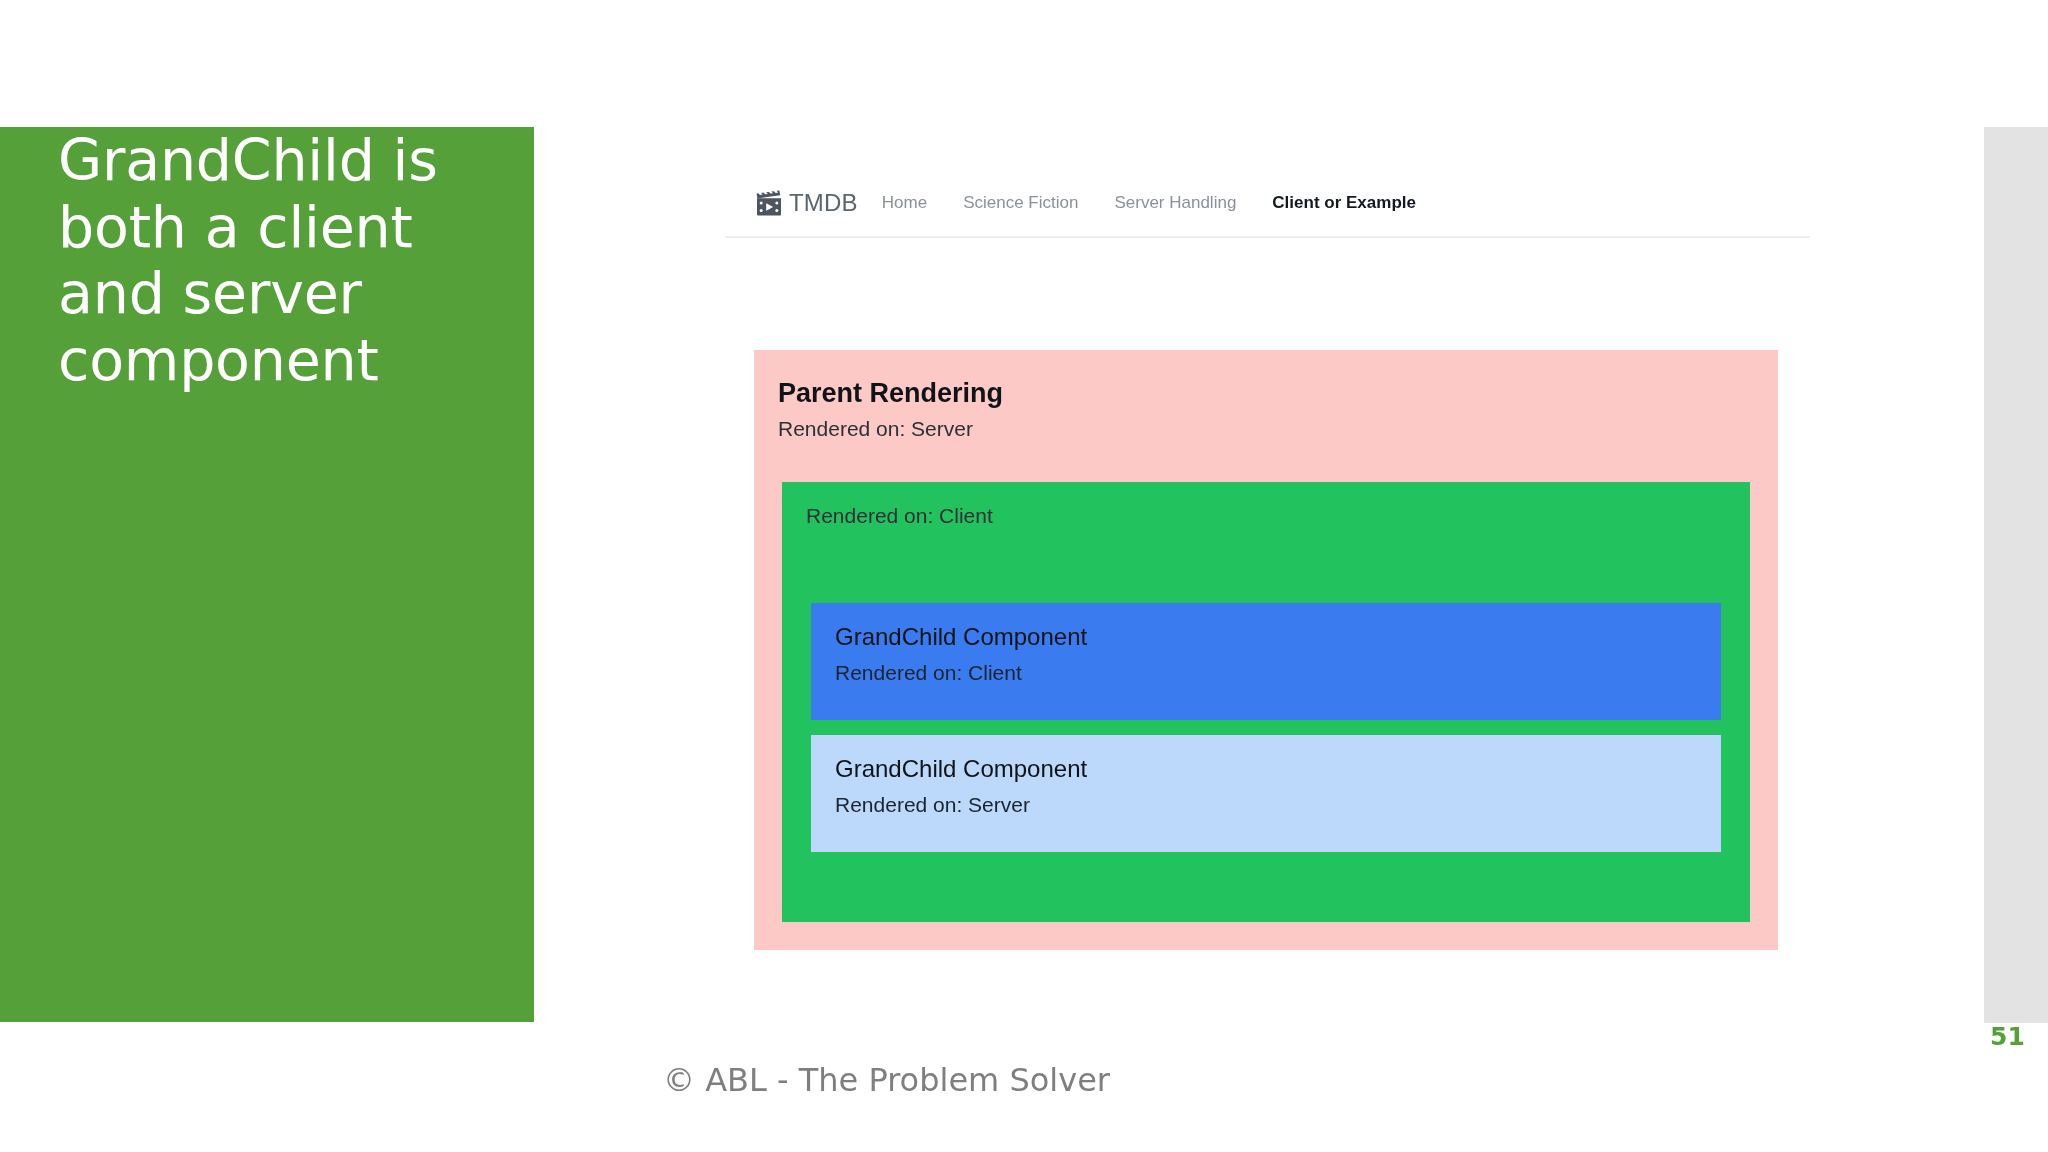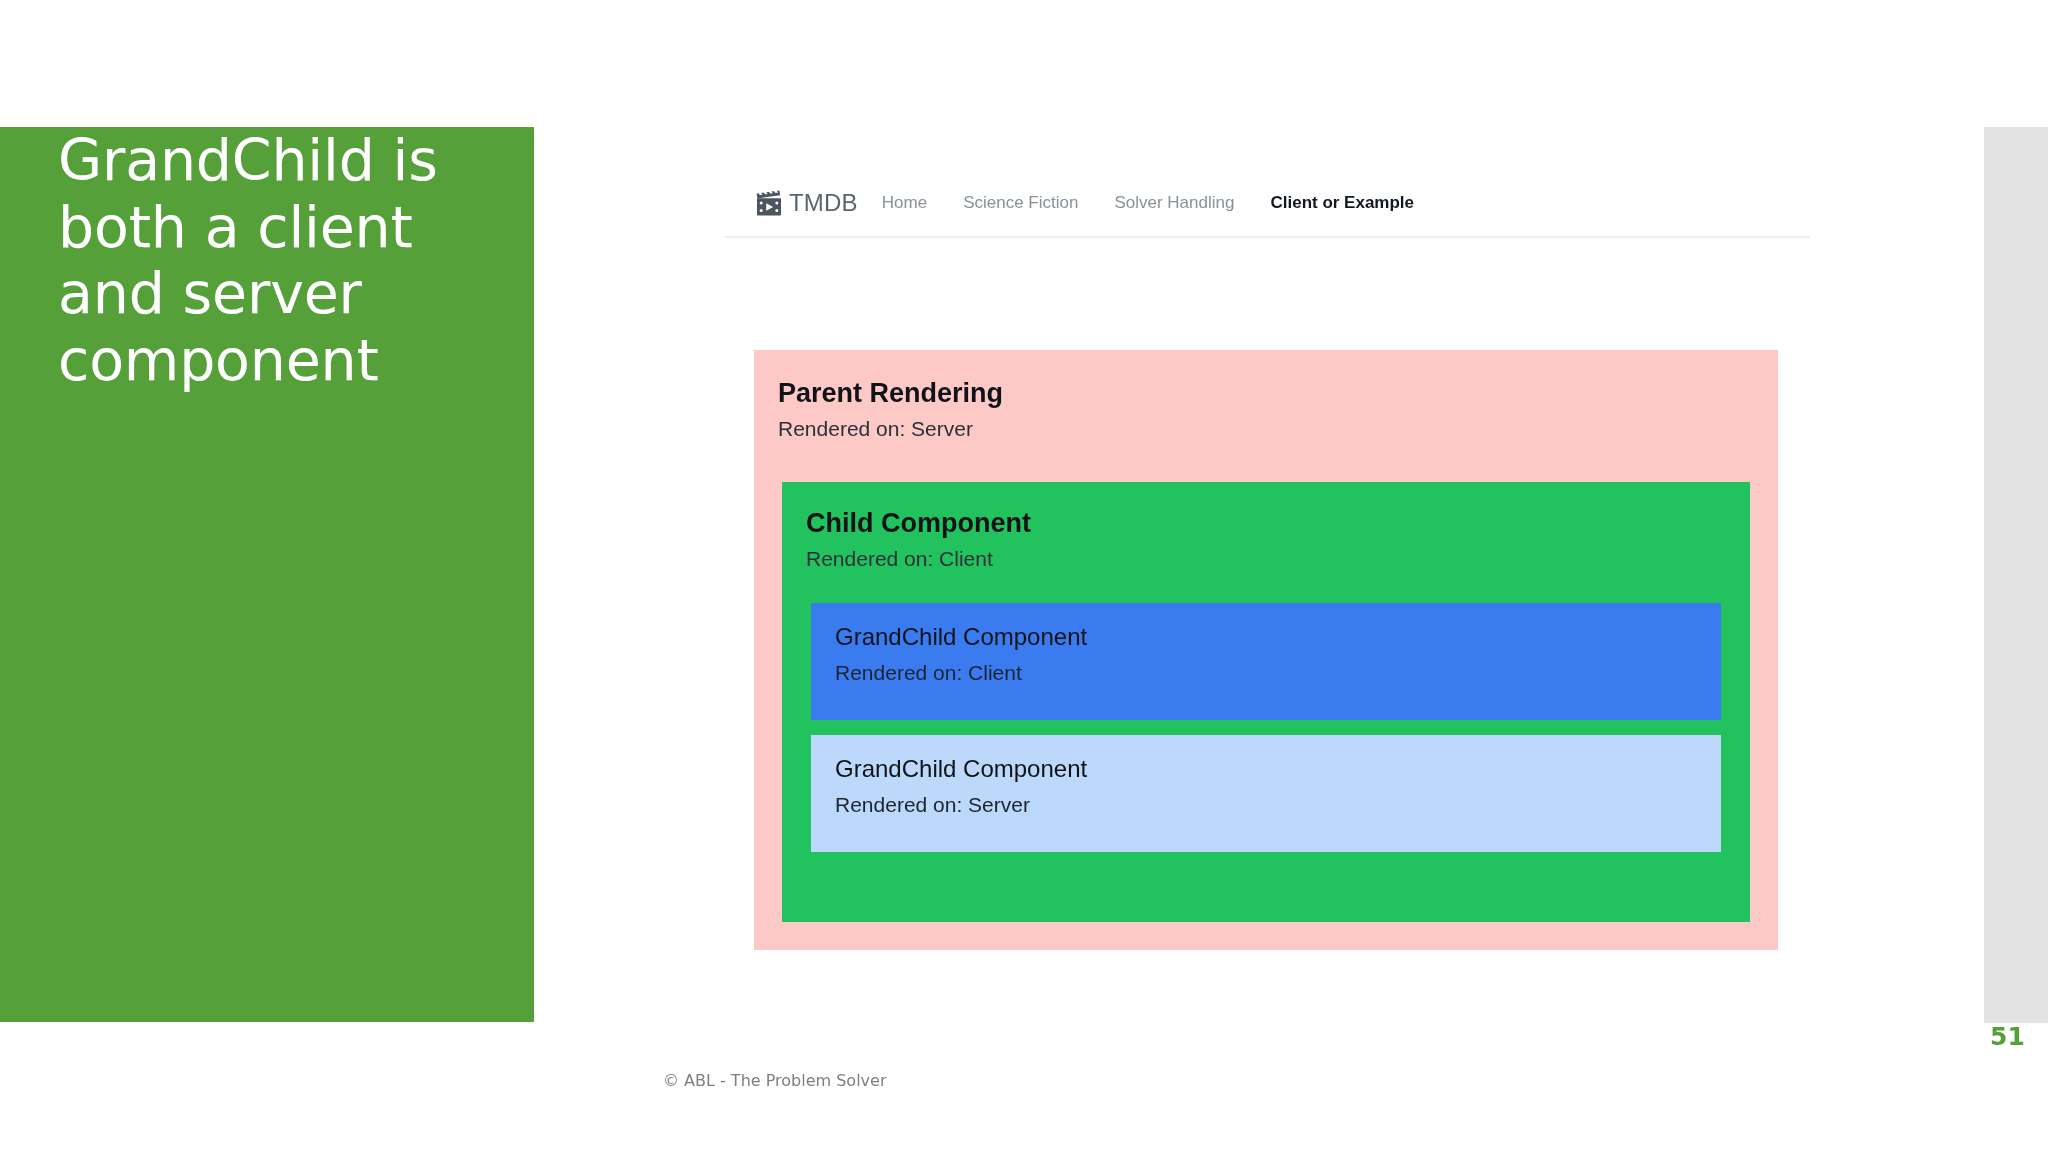--- a/index.html
+++ b/index.html
@@ -189,21 +189,21 @@
     color: #1b2430;
     margin: 0;
   }
 
   
   #footer-text {
     position: absolute;
     left: 663px;
     top: 1080px;
     transform: translateY(-50%);
-    font-size: 16px;
+    font-size: 32px;
     color: #7f7f7f;
     font-family: "DejaVu Sans", sans-serif;
     white-space: nowrap;
   }
   #page-number {
     position: absolute;
     left: 1990px;
     top: 1036px;
     transform: translateY(-50%);
     font-size: 25px;
@@ -241,32 +241,31 @@
             <circle cx="6.2" cy="13.0" r="1.5"></circle>
             <circle cx="6.2" cy="20.4" r="1.5"></circle>
             <circle cx="21.8" cy="13.0" r="1.5"></circle>
             <circle cx="21.8" cy="20.4" r="1.5"></circle>
           </g>
         </svg>
         <span id="brand-label">TMDB</span>
       </div>
       <span class="nav-link first">Home</span>
       <span class="nav-link">Science Fiction</span>
-      <span class="nav-link">Solver Handling</span>
+      <span class="nav-link">Server Handling</span>
       <span class="nav-link active">Client or Example</span>
     </div>
 
 
     <div id="parent-box">
       <div class="box-title">Parent Rendering</div>
       <div class="box-sub">Rendered on: Server</div>
     </div>
 
     <div id="child-box">
-      <div class="box-title">Child Component</div>
       <div class="box-sub">Rendered on: Client</div>
     </div>
 
     <div id="grandchild-client-box">
       <div class="gc-title">GrandChild Component</div>
       <div class="gc-sub">Rendered on: Client</div>
     </div>
 
     <div id="grandchild-server-box">
       <div class="gc-title">GrandChild Component</div>

